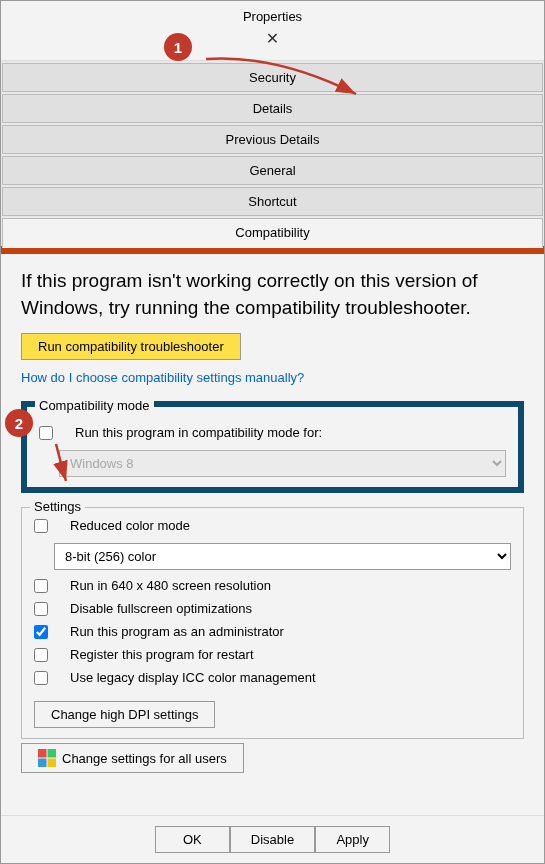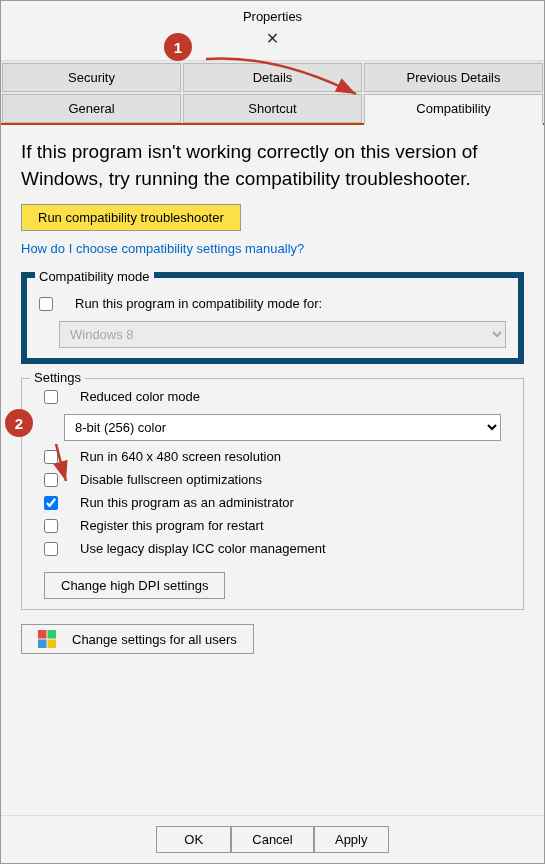--- a/index.html
+++ b/index.html
@@ -46,23 +46,23 @@
       cursor: pointer;
       display: flex;
       align-items: center;
       justify-content: center;
       font-size: 16px;
       color: #333;
       border-radius: 4px;
     }
     .tabs-container {
       display: grid;
-      grid-template-columns: 1fr 1fr 1fr;
+      grid-template-columns: 1fr;
       grid-template-rows: auto auto;
-      border-bottom: 2px solid #c2410c;
+      border-bottom: 8px solid #c2410c;
       background: #e8e8e8;
     }
     .tab {
       padding: 6px 10px;
       text-align: center;
       border: 1px solid #bbb;
       background: #e0e0e0;
       cursor: pointer;
       font-size: 13px;
       color: #000;
@@ -137,37 +137,37 @@
       margin-top: 2px;
       margin-left: 20px;
       width: calc(100% - 20px);
     }
     .dropdown:disabled {
       background: #e8e8e8;
       color: #888;
     }
     .settings-group {
       border: 1px solid #bbb;
-      padding: 10px 22px;
-      margin-bottom: 14px;
+      padding: 10px 12px;
+      margin-bottom: 4px;
       position: relative;
     }
     .btn-change-dpi {
       padding: 5px 16px;
       background: #f3f3f3;
       border: 1px solid #999;
       cursor: pointer;
       font-size: 13px;
       margin-top: 8px;
       display: inline-block;
     }
     .change-settings-btn {
       display: flex;
       align-items: center;
-      gap: 16px;
+      gap: 6px;
       padding: 5px 16px;
       background: #f3f3f3;
       border: 1px solid #999;
       cursor: pointer;
       font-size: 13px;
       margin-bottom: 14px;
     }
     .shield-icon {
       width: 18px;
       height: 18px;
@@ -319,21 +319,21 @@
         <rect x="0" y="9.5" width="8.5" height="8.5" fill="#3498db"></rect>
         <rect x="9.5" y="9.5" width="8.5" height="8.5" fill="#f1c40f"></rect>
       </svg>
       <span>Change settings for all users</span>
     </button>
 
   </div>
 
   <div class="bottom-buttons">
     <button class="bottom-btn">OK</button>
-    <button class="bottom-btn">Cancel</button>
+    <button class="bottom-btn">Disable</button>
     <button class="bottom-btn">Apply</button>
   </div>
 
   <div class="badge badge-1">
     <span>1</span>
   </div>
 
   <div class="badge badge-2">
     <span>2</span>
   </div>

